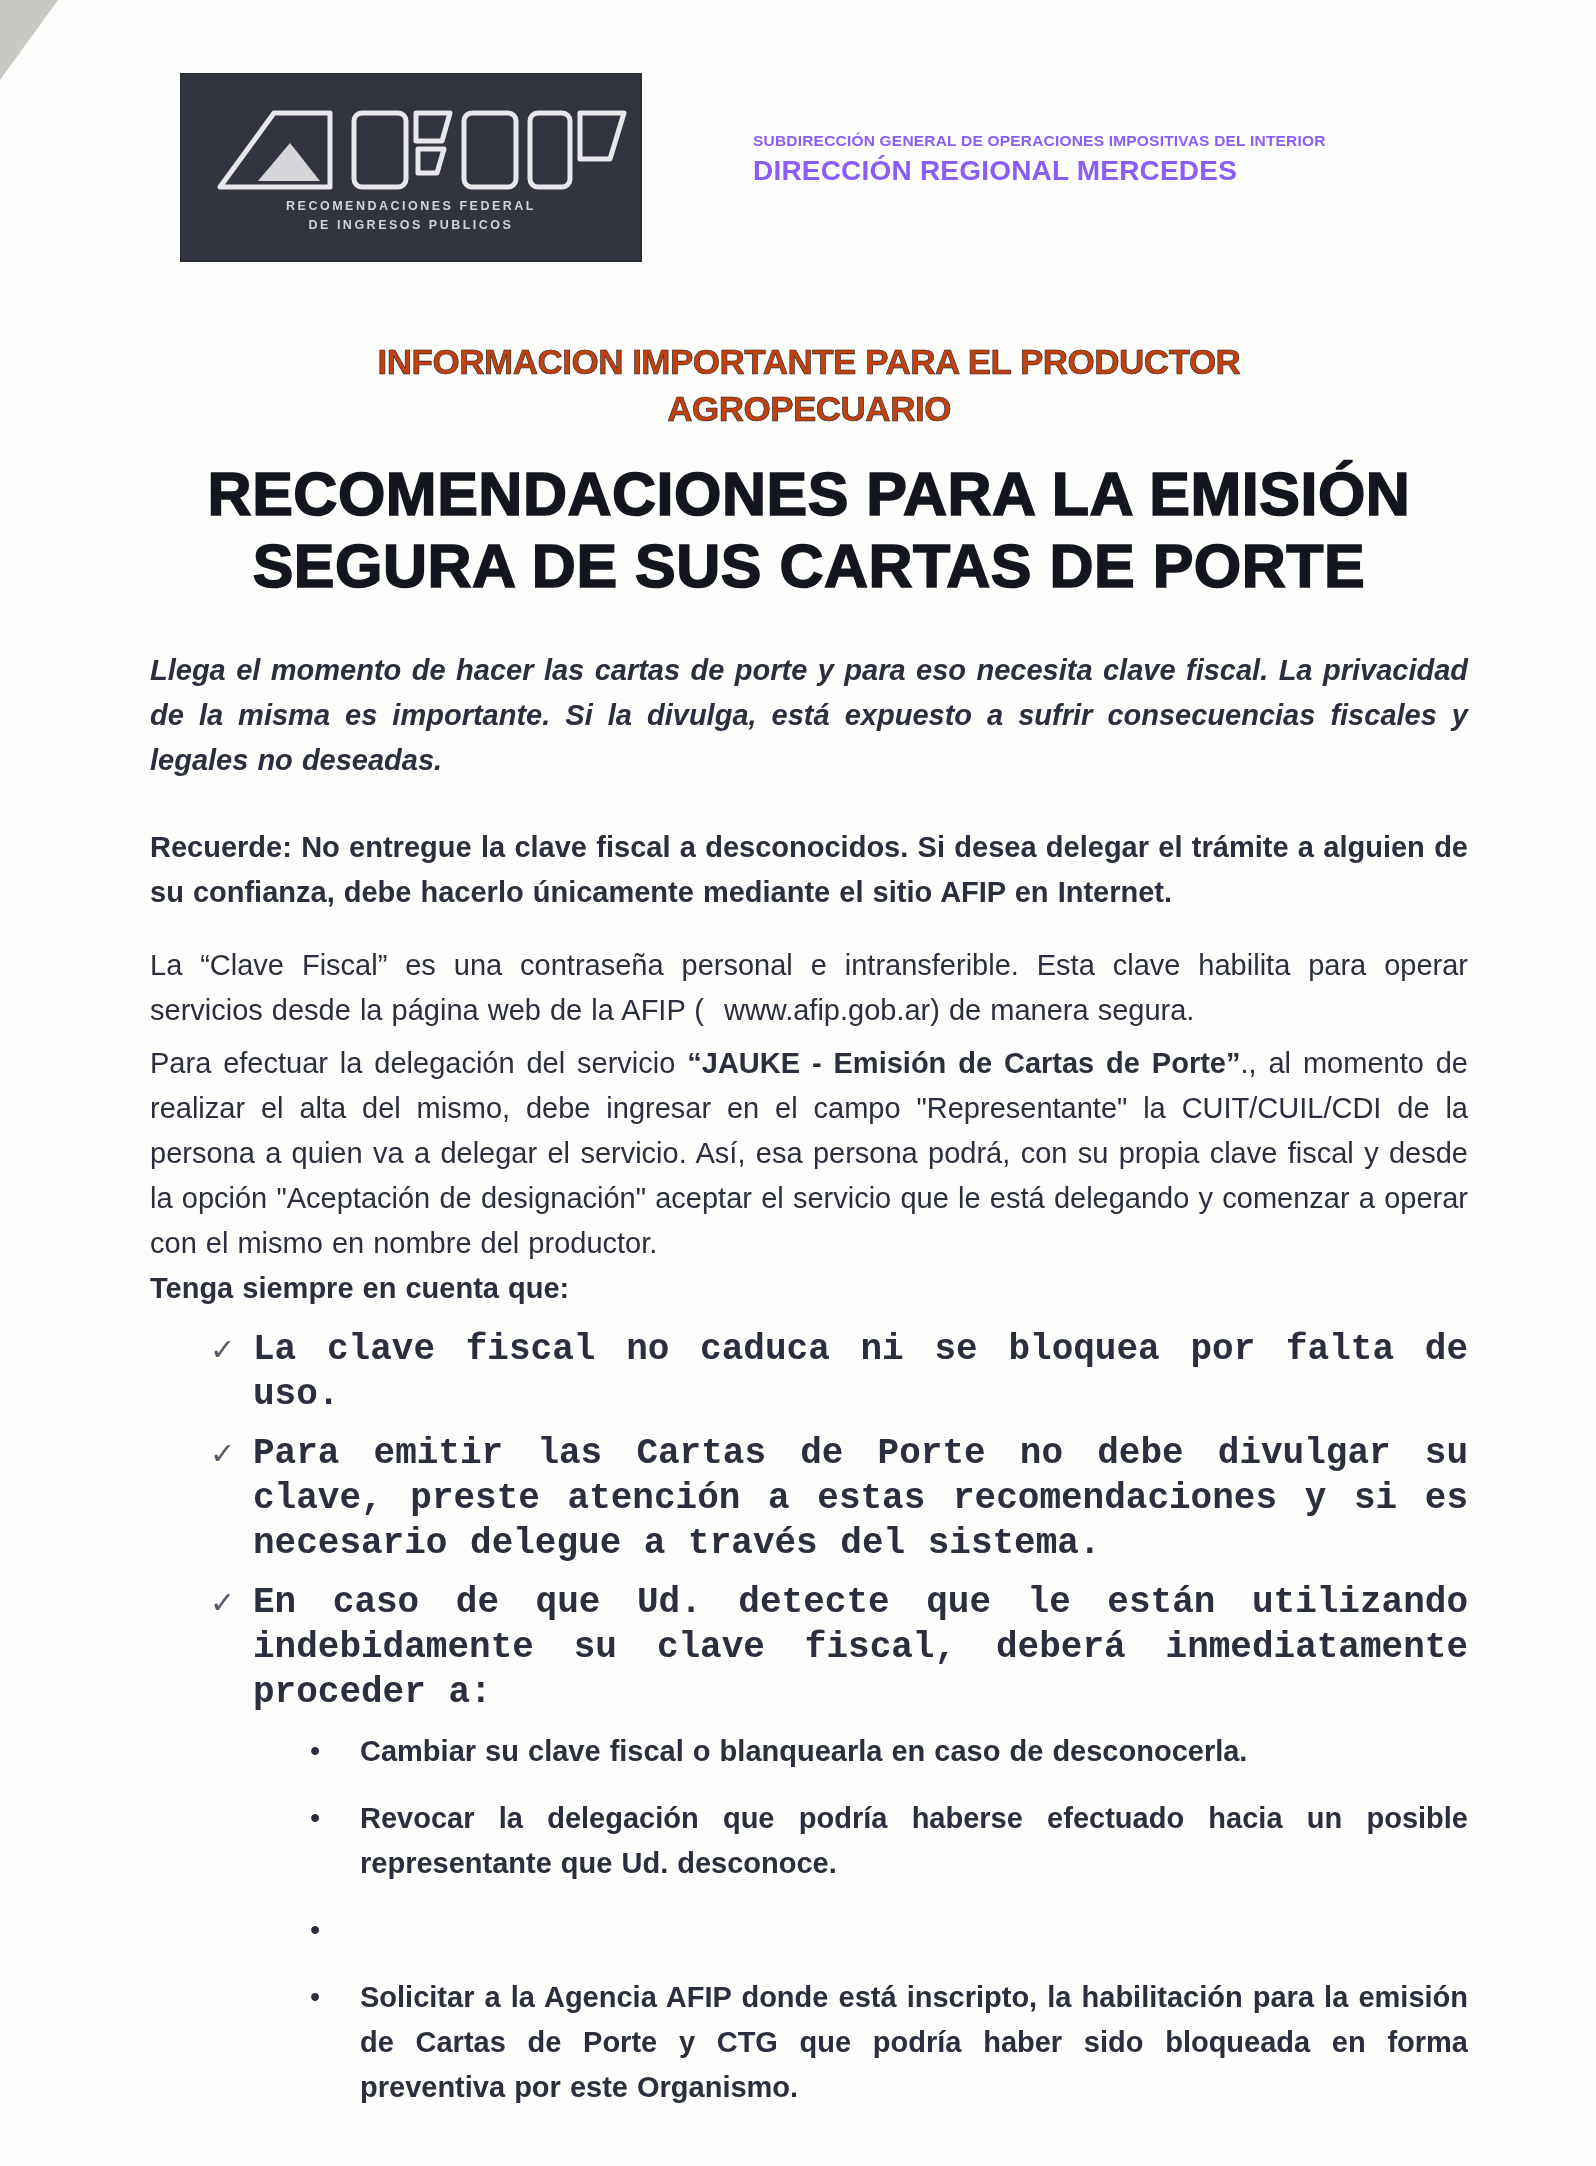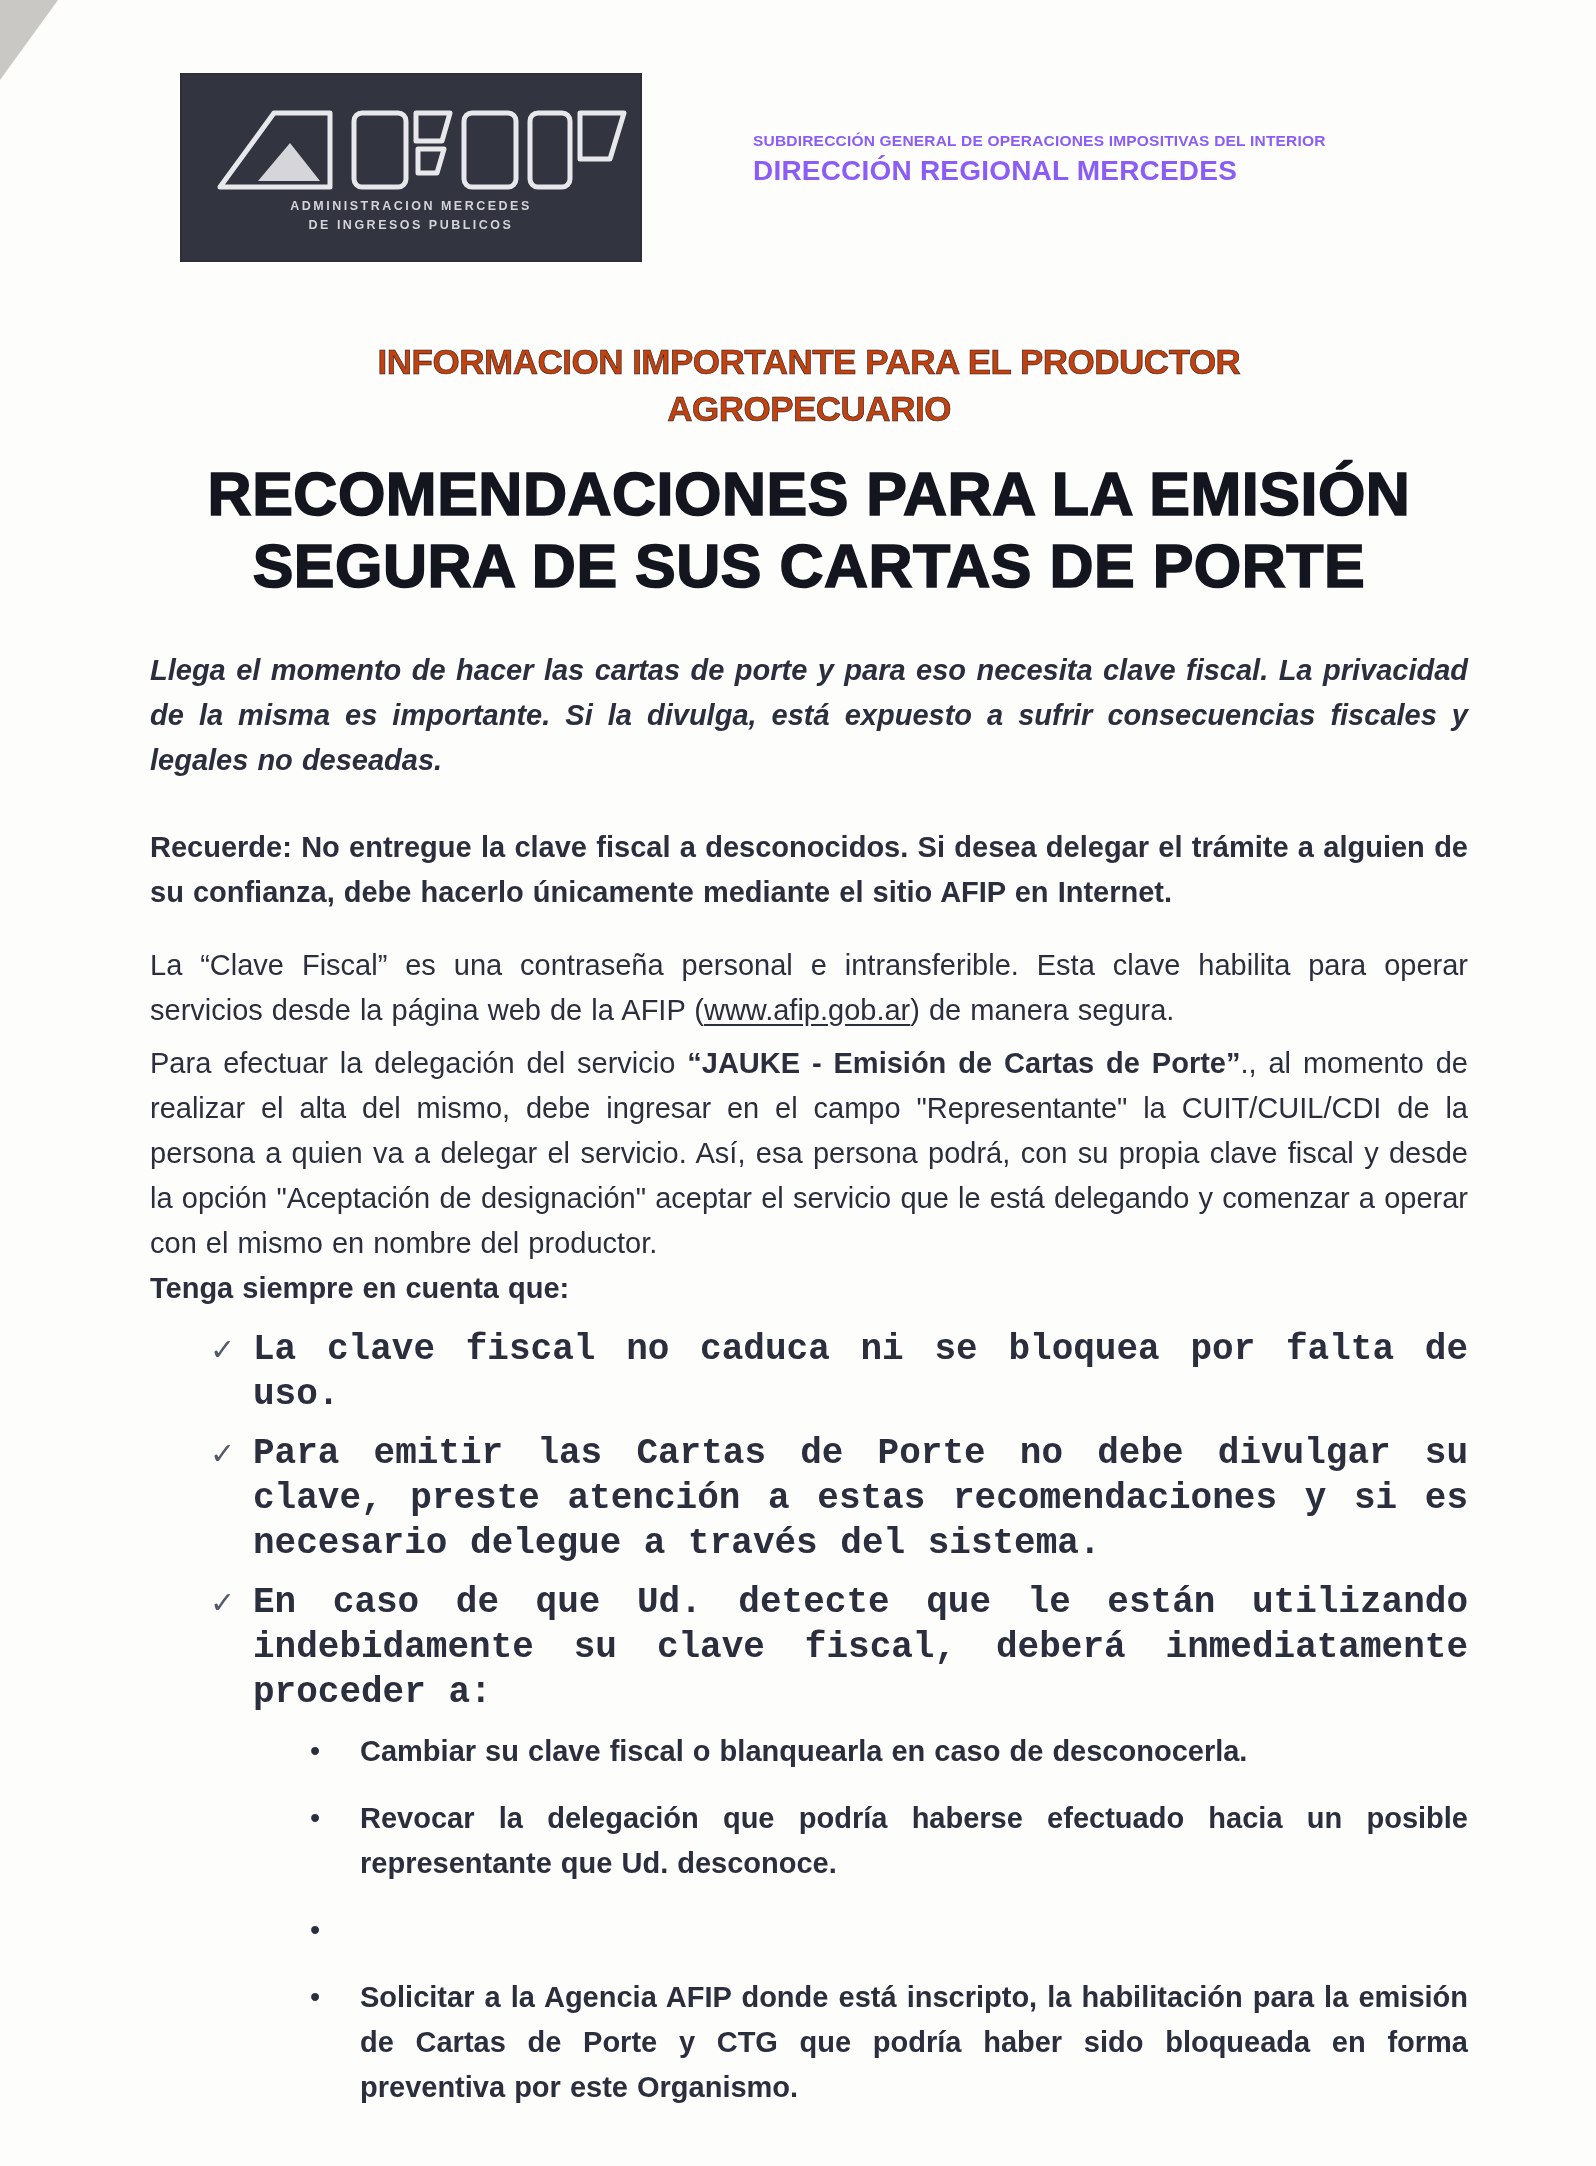--- a/index.html
+++ b/index.html
@@ -99,21 +99,21 @@
     text-align: justify;
     word-spacing: 1px;
     color: #2a2e3d;
   }
   .intro   { font-weight: bold; font-style: italic; margin-bottom: 42px; }
   .recuerde{ font-weight: bold; margin-bottom: 28px; }
   .clave   { margin-bottom: 8px; }
   .deleg   { margin-bottom: 0; }
   .tenga   { font-weight: bold; margin-bottom: 16px; }
 
-  .url { text-decoration: underline; text-underline-offset: 4px; }
+  .url { text-underline-offset: 4px; margin-left: 20px; }
   .svc { font-weight: bold; }
 
   .check-list { margin: 0 0 2px 0; }
   .check-item {
     display: flex;
     padding-left: 60px;
     margin-bottom: 14px;
   }
   .check-icon {
     width: 43px;
@@ -172,21 +172,21 @@
         <polygon points="236,74 262,74 255,98 236,98"></polygon>
 
         <rect x="282" y="38" width="52" height="74" rx="8"></rect>
 
         <rect x="348" y="38" width="40" height="74" rx="8"></rect>
         <polygon points="398,38 442,38 428,84 398,84"></polygon>
       </g>
 
       <polygon points="108,68 138,106 76,106" fill="#d6d6da" stroke="none"></polygon>
     </svg>
-    <div class="logo-caption l1">ADMINISTRACION MERCEDES</div>
+    <div class="logo-caption l1">RECOMENDACIONES FEDERAL</div>
     <div class="logo-caption l2">DE INGRESOS PUBLICOS</div>
   </div>
 
   <div class="letterhead">
     <div class="lh1">SUBDIRECCIÓN GENERAL DE OPERACIONES IMPOSITIVAS DEL INTERIOR</div>
     <div class="lh2">DIRECCIÓN REGIONAL MERCEDES</div>
   </div>
 
   <div class="content">
 

